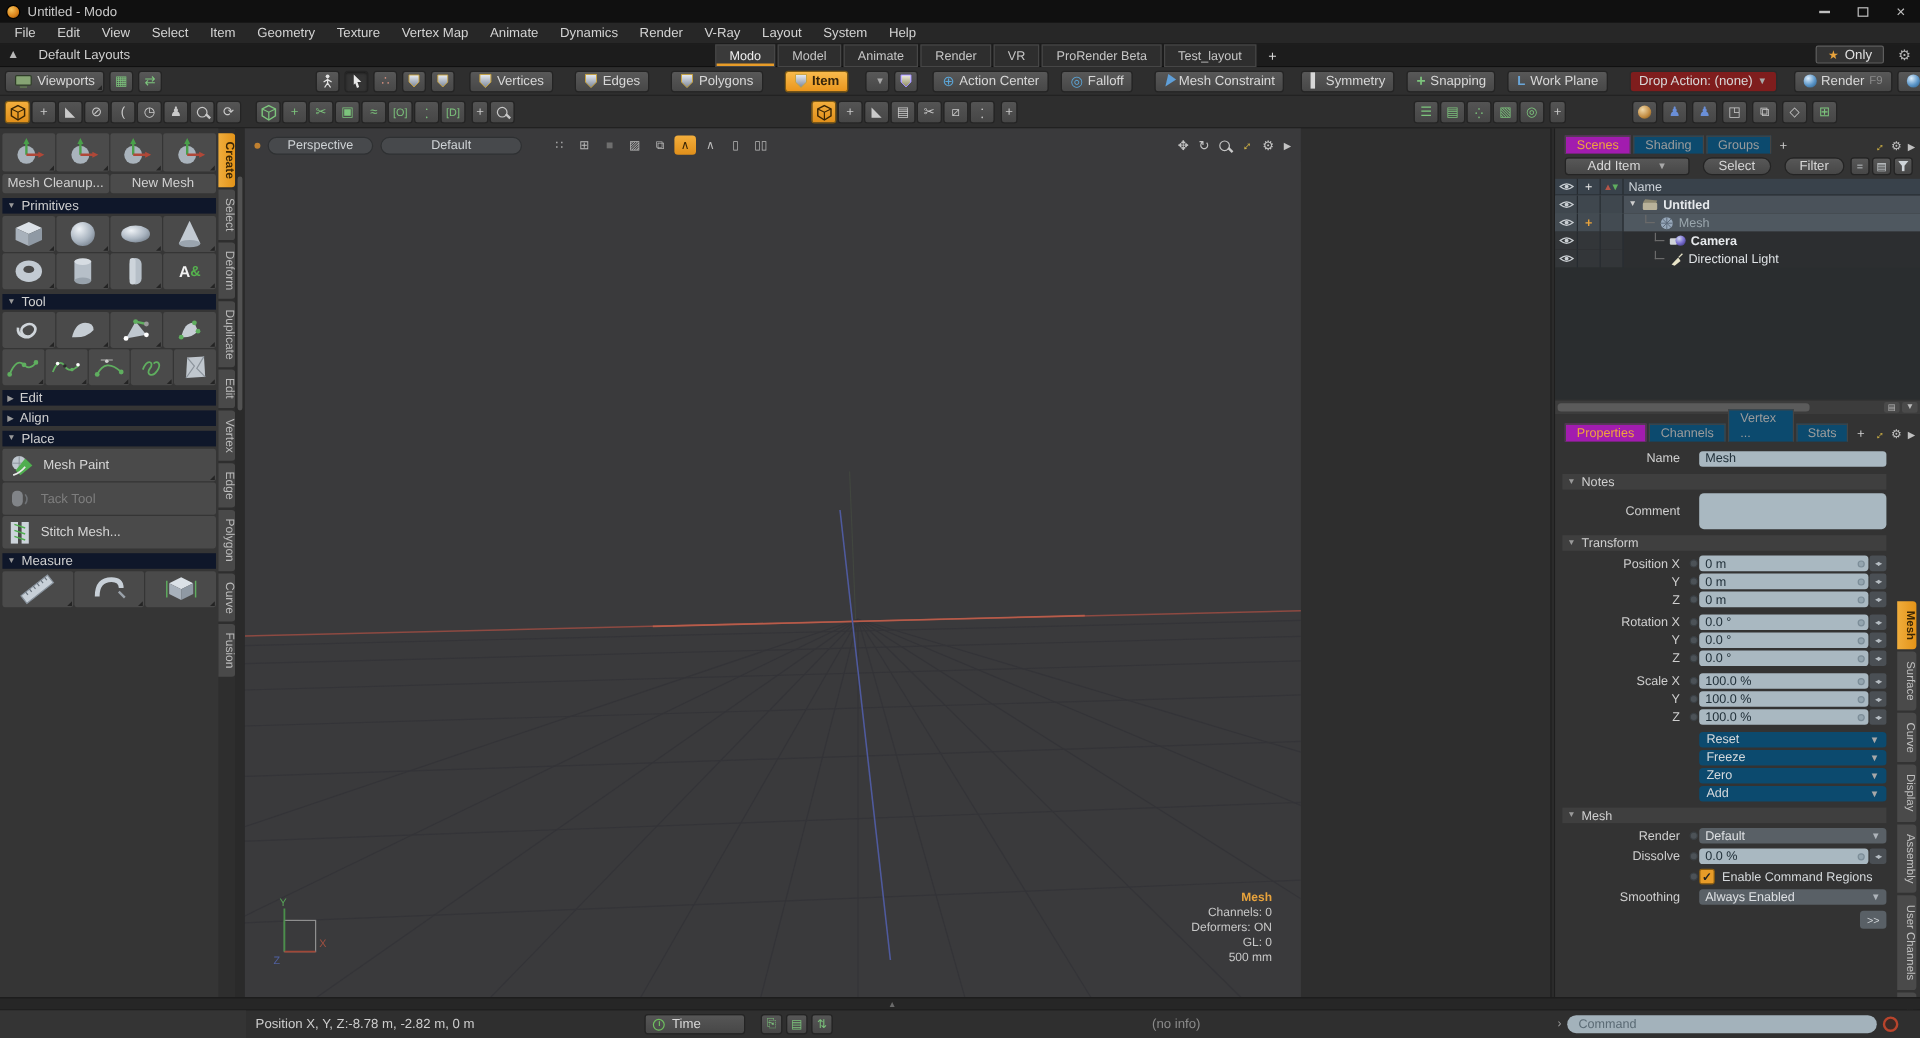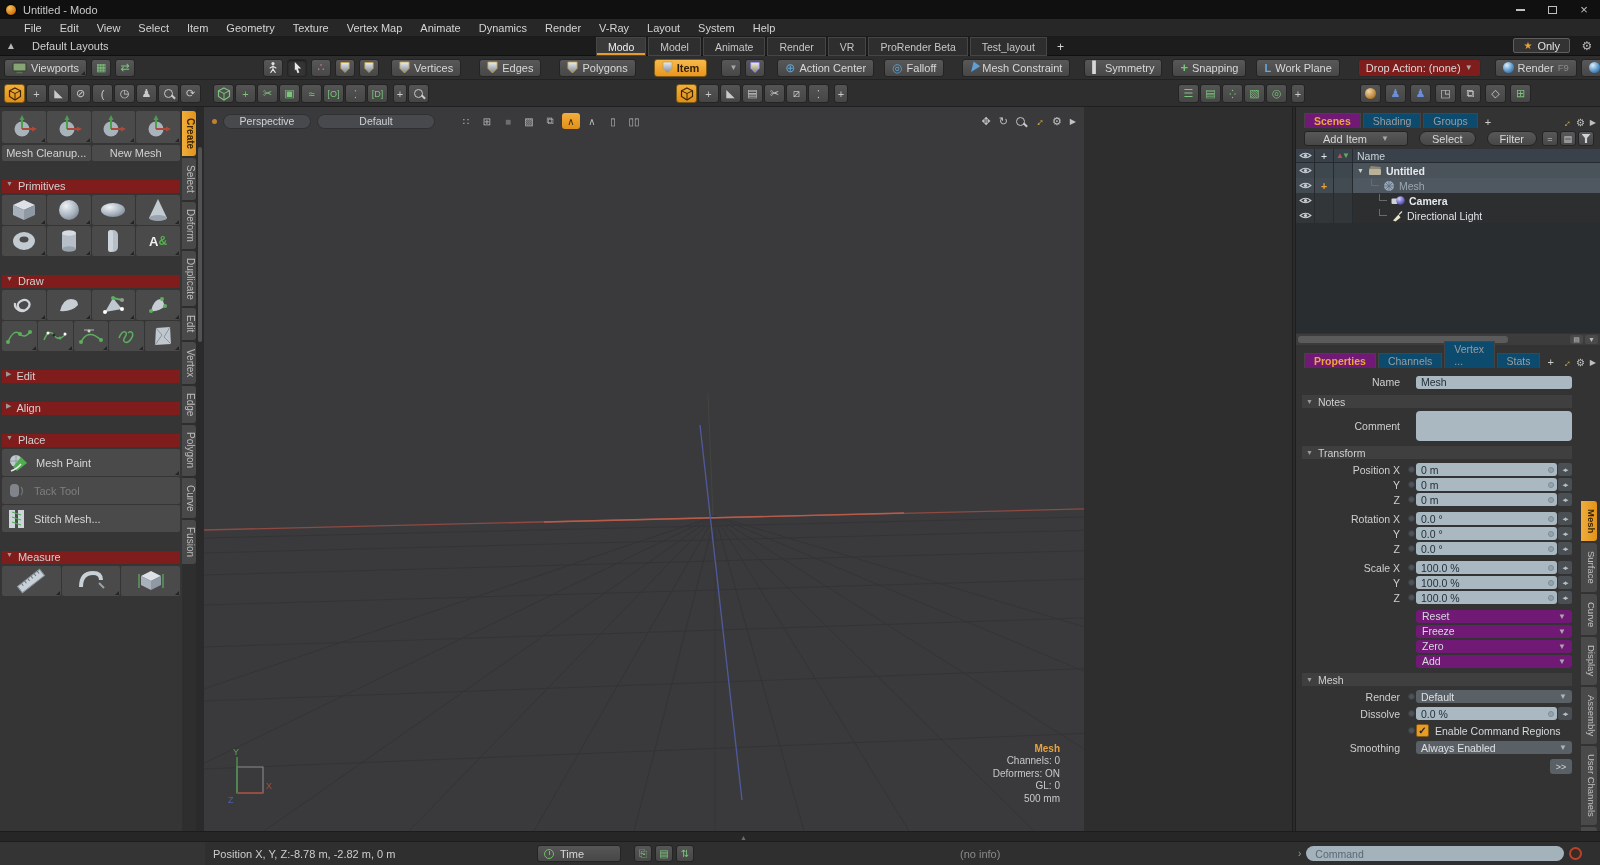--- a/index.html
+++ b/index.html
@@ -7,21 +7,21 @@
   body{position:relative;background:#2e2e2e;font-family:"Liberation Sans",sans-serif;font-size:11px;color:#cfcfcf;-webkit-font-smoothing:antialiased}
   .abs{position:absolute}
   
   #titlebar{top:0;left:0;width:1600px;height:19px;background:#101010;display:flex;align-items:center;gap:6px;padding-left:5px}
   .appicon{width:12px;height:12px;border-radius:50%;background:radial-gradient(circle at 35% 30%,#f6c35a,#d98018 60%,#7a4a08);border:1px solid #000}
   #titlebar .title{color:#c9c9c9;font-size:11px}
   .winbtns{margin-left:auto;display:flex}
   .wbtn{width:32px;height:19px;display:flex;align-items:center;justify-content:center;color:#c0c0c0;font-size:10px}
   .wbtn .minglyph{width:9px;height:2px;background:#c0c0c0}
   .wbtn .maxglyph{width:9px;height:8px;border:1px solid #c0c0c0}
-  #menubar{top:19px;left:0;width:1600px;height:18px;background:#272727;border-bottom:1px solid #1b1b1b;display:flex;align-items:center;padding-left:15px}
+  #menubar{top:19px;left:0;width:1600px;height:18px;background:#272727;border-bottom:1px solid #1b1b1b;display:flex;align-items:center;padding-left:3px}
   .menu-item{padding:0 9px;height:100%;display:flex;align-items:center;color:#d4d4d4;cursor:default}
   #layoutbar{top:37px;left:0;width:1600px;height:19px;background:#1c1c1c;border-bottom:1px solid #101010}
   .lb-up{left:6px;top:3px;color:#b8b8b8;font-size:10px}
   .lb-label{left:32px;top:3px;color:#cfcfcf}
   .lb-tabs{left:596px;top:0;height:19px;display:flex;align-items:stretch;gap:2px}
   .lb-tab{padding:0 11px;display:flex;align-items:center;background:#2e2e2e;border:1px solid #464646;color:#c6c6c6;font-size:10.5px}
   .lb-tab.active{background:#3a3a3a;color:#efefef;box-shadow:inset 0 -2px 0 #e89c28}
   .lb-addtab{padding:0 8px;display:flex;align-items:center;color:#d8d8d8;font-size:12px}
   .lb-right{right:30px;top:1px;display:flex;gap:8px;align-items:center}
   .only-btn{height:15px;border:1px solid #5e5e5e;border-radius:2px;background:#333;display:flex;align-items:center;gap:5px;padding:0 9px;color:#e2e2e2}
@@ -70,36 +70,36 @@
   .yellow{color:#d9b945}
   #vpcanvas{position:absolute;left:0;top:28px;width:1088px;height:696px}
   .vp-info{position:absolute;right:24px;bottom:26px;text-align:right;font-size:10px;line-height:12.5px;color:#c8c8c8}
   .vp-info .mesh{color:#e8a33c;font-weight:bold}
   #rdivider{position:absolute;left:1292px;top:0;width:4px;height:100%;background:#2b2b2b;border-left:1px solid #1e1e1e;border-right:1px solid #1e1e1e}
   
   .sb-gizmos{display:grid;grid-template-columns:repeat(4,1fr);gap:1px;margin-bottom:2px}
   .sb-gizmo{height:32px;background:#4b4b4b;border-radius:2px;display:flex;align-items:center;justify-content:center}
   .sb-btnrow{display:grid;grid-template-columns:1fr 1fr;gap:1px;margin-bottom:3px}
   .sb-btn{height:16px;background:#4b4b4b;border-radius:2px;display:flex;align-items:center;justify-content:center;color:#d2d2d2}
-  .sec{height:13px;background:#7f1d1d;display:flex;align-items:flex-start;gap:5px;padding-left:4px;margin:19px 0 2px 0;color:#d0d0d0}
+  .sec{height:13px;background:#0f172a;display:flex;align-items:center;gap:5px;padding-left:4px;margin:4px 0 2px 0;color:#d0d0d0}
   .sec .tri{font-size:7px;color:#9a9a9a}
   .grid4{display:grid;grid-template-columns:repeat(4,1fr);gap:1px;margin-bottom:1px}
   .grid5{display:grid;grid-template-columns:repeat(5,1fr);gap:1px;margin-bottom:1px}
   .grid3{display:grid;grid-template-columns:repeat(3,1fr);gap:1px;margin-bottom:1px}
   .cell{height:30px;background:#4a4a4a;border-radius:2px;display:flex;align-items:center;justify-content:center;position:relative}
   .placerow{height:27px;background:#4a4a4a;border-radius:2px;display:flex;align-items:center;gap:7px;padding-left:5px;margin-bottom:1px;position:relative}
   .placerow .lbl{color:#d6d6d6}
   .placerow.dim .lbl{color:#7e7e7e}
   .atext{font-weight:bold;font-size:13px;color:#f2f2f2}
   .amp{color:#55b24e;font-weight:bold;font-size:12px}
   
   #rightpanel{position:absolute;left:1296px;top:0;width:304px;height:100%;background:#333}
   .rp-tabs{display:flex;align-items:flex-end;gap:2px;height:17px;margin:4px 4px 0 8px;position:relative}
   .rp-tab{padding:1px 9px;font-size:10.5px;color:#9c9c9c;background:#0c4a6e;border:1px solid #444;border-bottom:none}
-  .rp-tab.active{color:#f0a53c;background:#701a75;font-weight:bold}
+  .rp-tab.active{color:#f0a53c;background:#a21caf;font-weight:normal}
   .rp-addtab{color:#cfcfcf;padding:0 5px}
   .rp-tabicons{margin-left:auto;display:flex;gap:5px;align-items:center;color:#c0c0c0;font-size:10px}
   .rp-actions{display:flex;gap:3px;margin:3px 6px 3px 8px;align-items:center}
   .rp-drop{flex:0 0 104px;height:15px;background:linear-gradient(#585858,#474747);border:1px solid #242424;border-radius:3px;display:flex;align-items:center;justify-content:center;gap:14px;color:#d8d8d8}
   .rp-pbtn{height:15px;padding:0 12px;background:linear-gradient(#585858,#474747);border:1px solid #242424;border-radius:8px;display:flex;align-items:center;color:#d8d8d8;margin-left:8px}
   .rp-miniicons{margin-left:auto;display:flex;gap:2px}
   .mini{width:16px;height:15px;background:linear-gradient(#585858,#474747);border:1px solid #242424;border-radius:3px;display:flex;align-items:center;justify-content:center;color:#cfd4d8;font-size:9px}
   .funnel{width:9px;height:9px;background:#cfd4d8;clip-path:polygon(0 0,100% 0,62% 45%,62% 100%,38% 100%,38% 45%)}
   .sl{font-size:10.5px}
   .sl-header{display:flex;height:14px;background:#39424b;color:#ccd2d8;align-items:center;border-bottom:1px solid #262b30}
@@ -123,21 +123,21 @@
   .pdot{width:7px;height:7px;border-radius:50%;background:#4c5257;border:1px solid #3a3f43}
   .pinput{flex:1;height:13px;background:#a9b8c1;border-radius:3px;color:#22313a;display:flex;align-items:center;padding:0 5px;position:relative}
   .pinput .idot{position:absolute;right:3px;width:6px;height:6px;border-radius:50%;background:#94a5af;border:1px solid #7c8d98}
   .pstep{flex:0 0 14px;height:13px;margin-left:1px;background:#4a4f54;border-radius:2px;display:flex;align-items:center;justify-content:center;color:#b5bcc2;font-size:7px;letter-spacing:-1px}
   .pdropdown{flex:1;height:13px;background:#596066;border-radius:3px;color:#dde0e3;display:flex;align-items:center;justify-content:space-between;padding:0 5px}
   .pdropdown .caret{color:#aeb4ba}
   .ptextarea{flex:1;background:#a9b8c1;border-radius:4px;height:100%}
   .pheader{height:13px;background:#3f3f3f;display:flex;align-items:center;gap:5px;padding-left:4px;margin:5px 0 3px 0;color:#d0d0d0}
   .pbtnrow{display:flex;align-items:center;height:14px;margin-bottom:1px}
   .pbtnrow .spacer{flex:0 0 114px}
-  .pactbtn{flex:1;height:13px;background:#701a75;border-radius:3px;color:#d5d9dc;display:flex;align-items:center;justify-content:space-between;padding:0 6px}
+  .pactbtn{flex:1;height:13px;background:#0c4a6e;border-radius:3px;color:#d5d9dc;display:flex;align-items:center;justify-content:space-between;padding:0 6px}
   .checkbox{width:13px;height:13px;background:#e89c28;border:1px solid #8a5c10;border-radius:2px;color:#222;font-size:10px;display:flex;align-items:center;justify-content:center;font-weight:bold}
   .morebtn{position:absolute;right:28px;width:22px;height:15px;background:#596066;border-radius:3px;color:#d5d9dc;display:flex;align-items:center;justify-content:center;font-size:9px}
   #propsidetabs{position:absolute;right:3px;top:22px;width:16px;display:flex;flex-direction:column;gap:2px}
   .pvtab{writing-mode:vertical-rl;background:#4a4a4a;color:#c0c0c0;font-size:9.5px;padding:8px 0;border-radius:0 3px 3px 0;text-align:center;width:16px}
   .pvtab.active{background:linear-gradient(90deg,#f0ad3c,#e39318);color:#3a2605;font-weight:bold}
   
   #collapsestrip{top:831px;left:0;width:1600px;height:10px;background:#262626;border-top:1px solid #1c1c1c}
   #collapsestrip .handle{position:absolute;left:740px;top:2px;color:#6a6a6a;font-size:7px}
   #statusbar{top:841px;left:0;width:1600px;height:24px;background:#2f2f2f;border-top:1px solid #1d1d1d}
   #statusbar .leftpad{position:absolute;left:0;top:0;width:205px;height:100%;background:#343434}
@@ -542,21 +542,21 @@
           </svg>
       </div>
       <div class="cell notch">
         <span class="atext">A</span>
           <span class="amp">&amp;</span>
       </div>
     </div>
 
     <div class="sec">
       <span class="tri">▼</span>
-      <span>Draw</span>
+      <span>Tool</span>
     </div>
     <div class="grid4">
       <div class="cell notch">
         <svg width="24" height="22">
             <path d="M14 16 C6 18 3 10 9 7 C15 4 20 9 16 14 C11 20 2 16 3 9" fill="none" stroke="#cfd5da" stroke-width="2.2"></path>
           </svg>
       </div>
       <div class="cell notch">
         <svg width="24" height="20">
             <path d="M3 16 Q6 4 14 4 Q21 4 21 10 Q15 17 3 16Z" fill="#c6cdd4"></path>

